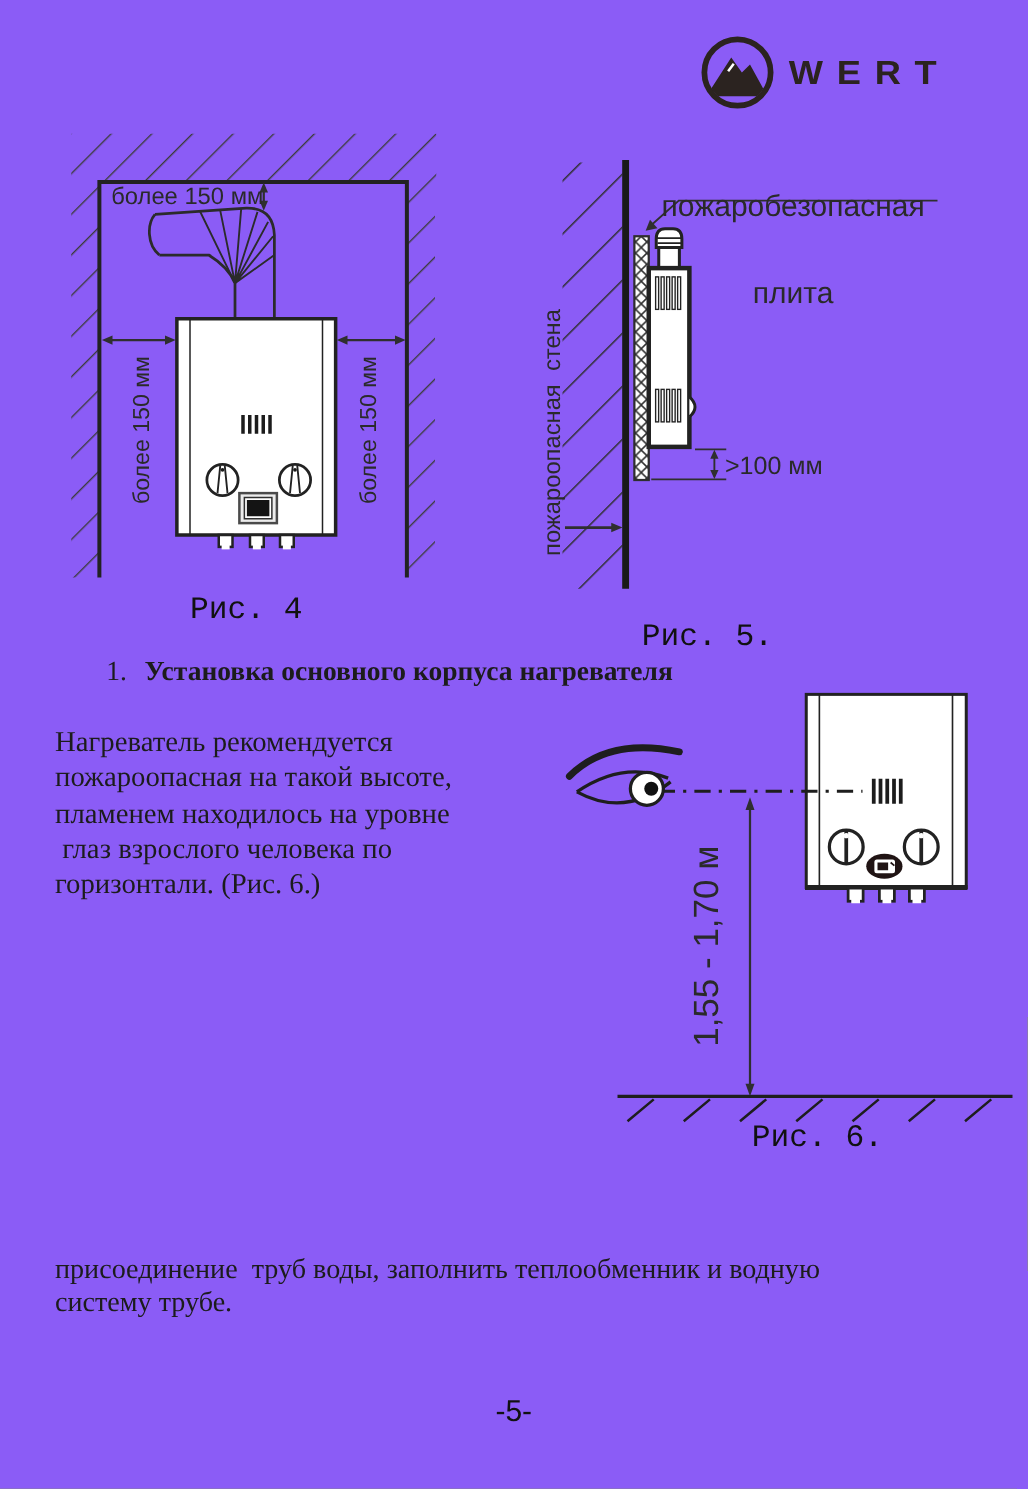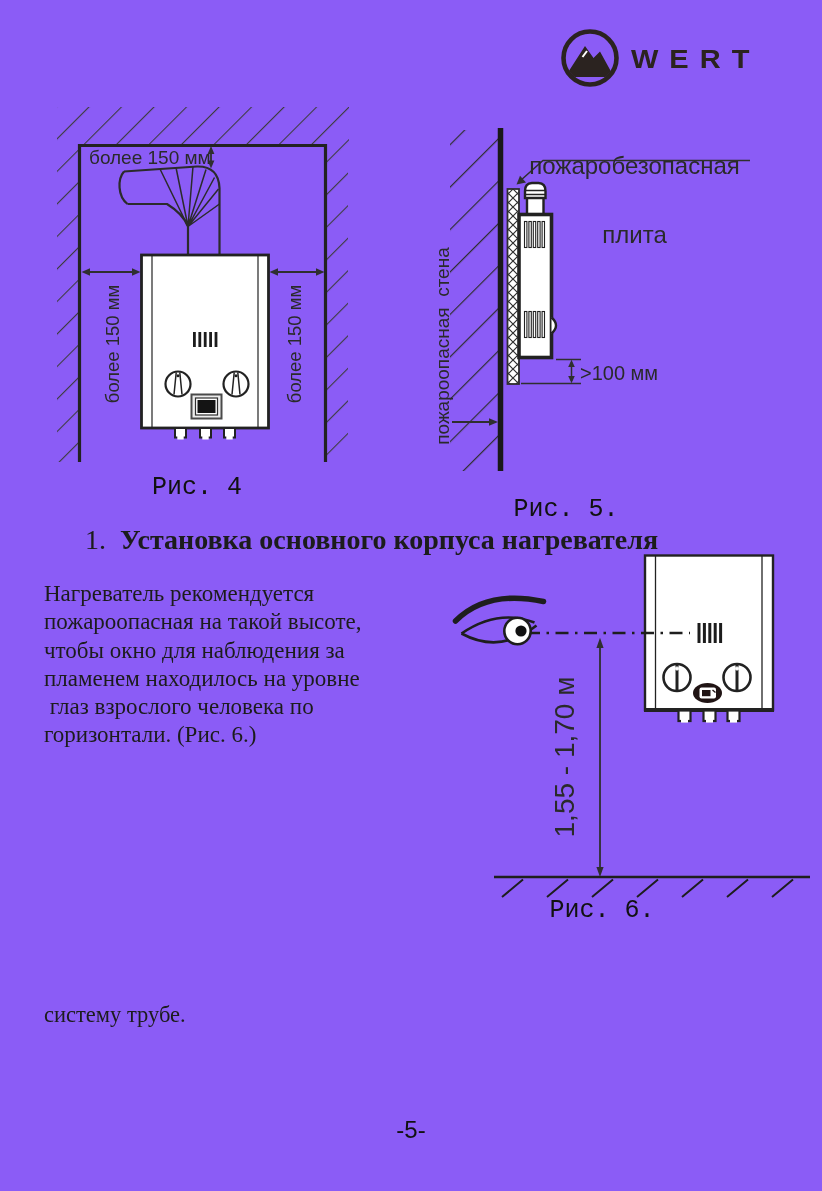--- a/index.html
+++ b/index.html
@@ -14,21 +14,21 @@
   .brand{font-family:"Liberation Sans",sans-serif;font-weight:bold;font-size:29px;
          letter-spacing:11px;color:#2b2320;margin-left:9px;transform:scaleY(0.92);}
   
   .fig svg{position:absolute;left:0;top:0;}
   .diaglabel{position:absolute;font-family:"Liberation Sans",sans-serif;color:#2a2a2a;white-space:pre;}
   .rot{transform:translate(-50%,-50%) rotate(-90deg);transform-origin:center;}
   .caption{position:absolute;font-family:Liberation Mono, monospace;font-size:25px;color:#111;text-align:center;}
   
   .h-num{font-weight:normal;margin-right:14px;}
   .h-title{font-weight:bold;}
-  .heading1{position:absolute;left:85px;top:524px;font-size:28px;white-space:pre;}
+  .heading1{position:absolute;left:85px;top:524px;font-size:22px;white-space:pre;}
   .heading2{position:absolute;left:64px;top:971px;font-size:23px;white-space:pre;}
   .para{position:absolute;font-size:23px;}
   .para .pline{white-space:pre;}
   .para1{left:44px;top:580px;line-height:28.3px;}
   .para2{left:44px;top:1002px;line-height:26.6px;font-size:22.5px;}
   .pagenum{position:absolute;left:0;right:0;top:1116px;text-align:center;
            font-family:"Liberation Sans",sans-serif;font-size:24px;color:#111;}
 </style>
 </head>
 <body>
@@ -188,21 +188,20 @@
     <div class="diaglabel rot" style="left:443px;top:346px;font-size:19px;">пожароопасная  стена</div>
     <div class="diaglabel" style="left:580px;top:362px;font-size:20px;">&gt;100 мм</div>
     <div class="caption" style="left:506px;top:495px;width:120px;">Рис. 5.</div>
   </div>
 
   <div class="heading1"><span class="h-num">1.</span><span class="h-title">Установка основного корпуса нагревателя</span></div>
 
   <div class="para para1">
     <div class="pline">Нагреватель рекомендуется</div>
     <div class="pline">пожароопасная на такой высоте,</div>
-    <div class="pline">чтобы окно для наблюдения за</div>
     <div class="pline">пламенем находилось на уровне</div>
     <div class="pline"> глаз взрослого человека по</div>
     <div class="pline">горизонтали. (Рис. 6.)</div>
   </div>
 
   <div class="fig abs" style="left:0;top:0;width:822px;height:0;">
     <svg style="left:440px;top:540px;" width="375" height="400" viewBox="440 540 375 400">
       <g stroke="#222" fill="none">
         <rect x="645" y="555.5" width="128" height="154.5" stroke-width="2.4" fill="#ffffff"></rect>
         <line x1="644" y1="710" x2="774" y2="710" stroke-width="4"></line>
@@ -250,23 +249,24 @@
         <line x1="600" y1="642" x2="600" y2="874" stroke-width="1.8"></line>
         <polygon points="600,637.8 596.4,648 603.6,648" fill="#2f2f2f" stroke="none"></polygon>
         <polygon points="600,877 596.4,867 603.6,867" fill="#2f2f2f" stroke="none"></polygon>
       </g>
       <g stroke="#1e1e1e">
         <line x1="494" y1="877" x2="810" y2="877" stroke-width="2.6"></line>
         <path d="M523,879.5 L502,897 M568,879.5 L547,897 M613,879.5 L592,897 M658,879.5 L637,897 M703,879.5 L682,897 M748,879.5 L727,897 M793,879.5 L772,897" stroke-width="2" fill="none"></path>
       </g>
     </svg>
     <div class="diaglabel rot" style="left:565px;top:757px;font-size:28px;">1,55 - 1,70 м</div>
-    <div class="caption" style="left:542px;top:896px;width:120px;">Рис. 6.</div>
+    <div class="caption" style="left:594px;top:896px;width:120px;">Рис. 6.</div>
   </div>
 
 
   <div class="para para2">
+    <div class="pline">присоединение  труб воды, заполнить теплообменник и водную</div>
     <div class="pline">систему трубе.</div>
   </div>
 
   <div class="pagenum">-5-</div>
 
 </div>
 
 </body></html>

